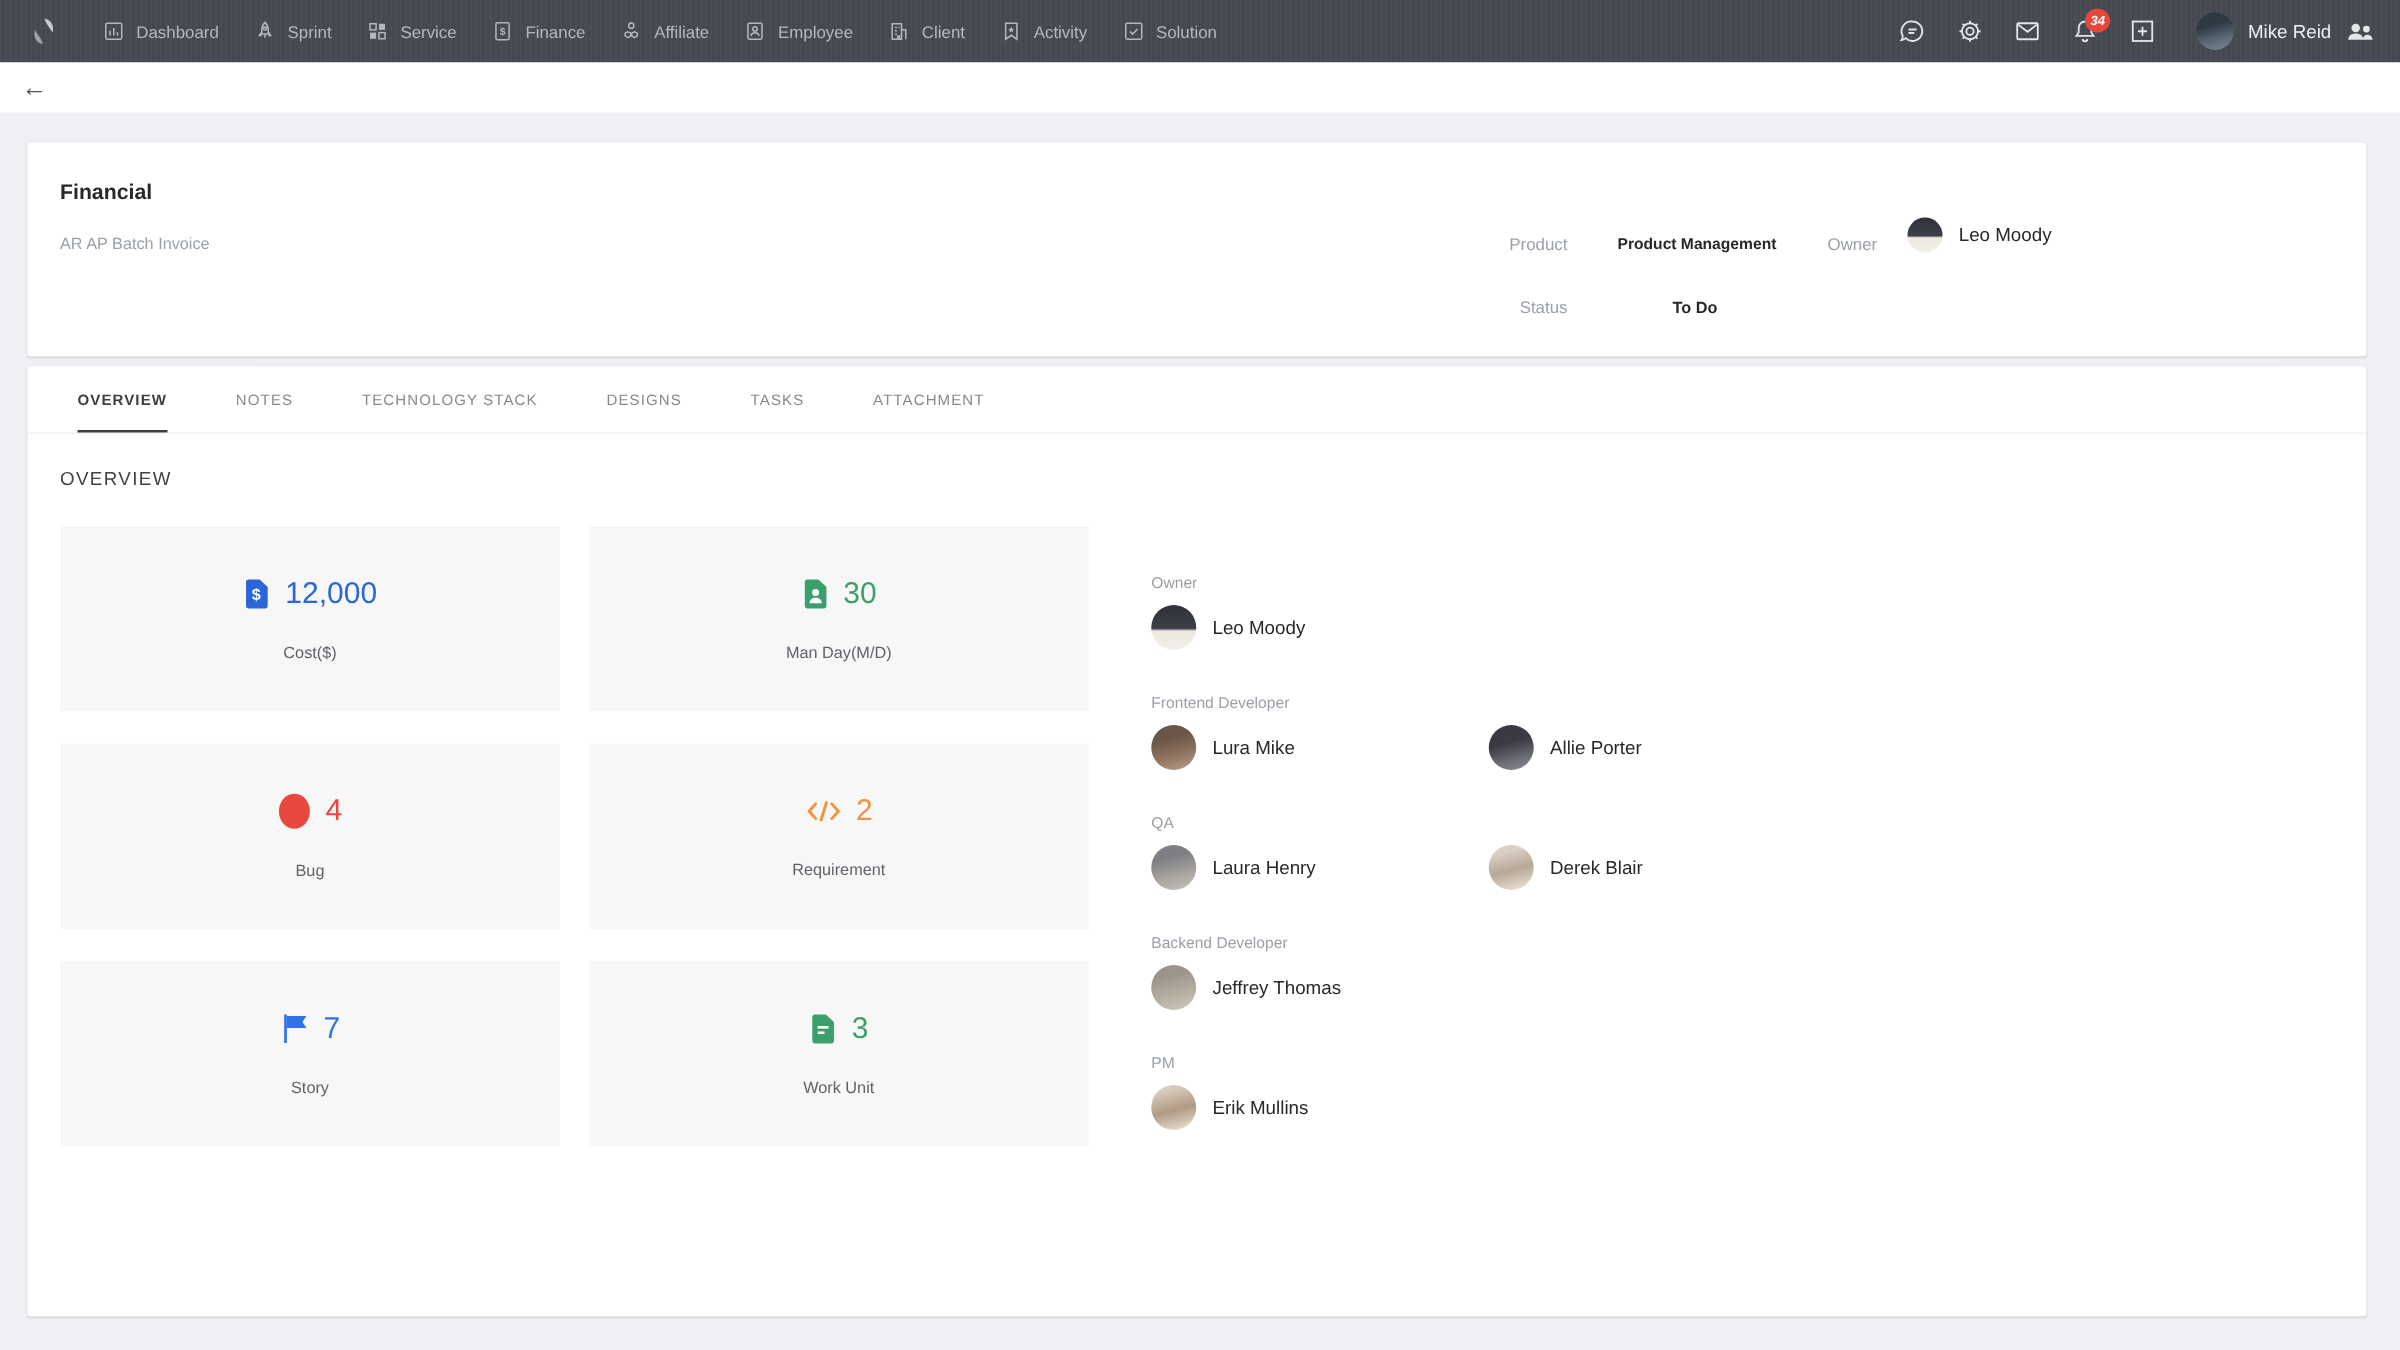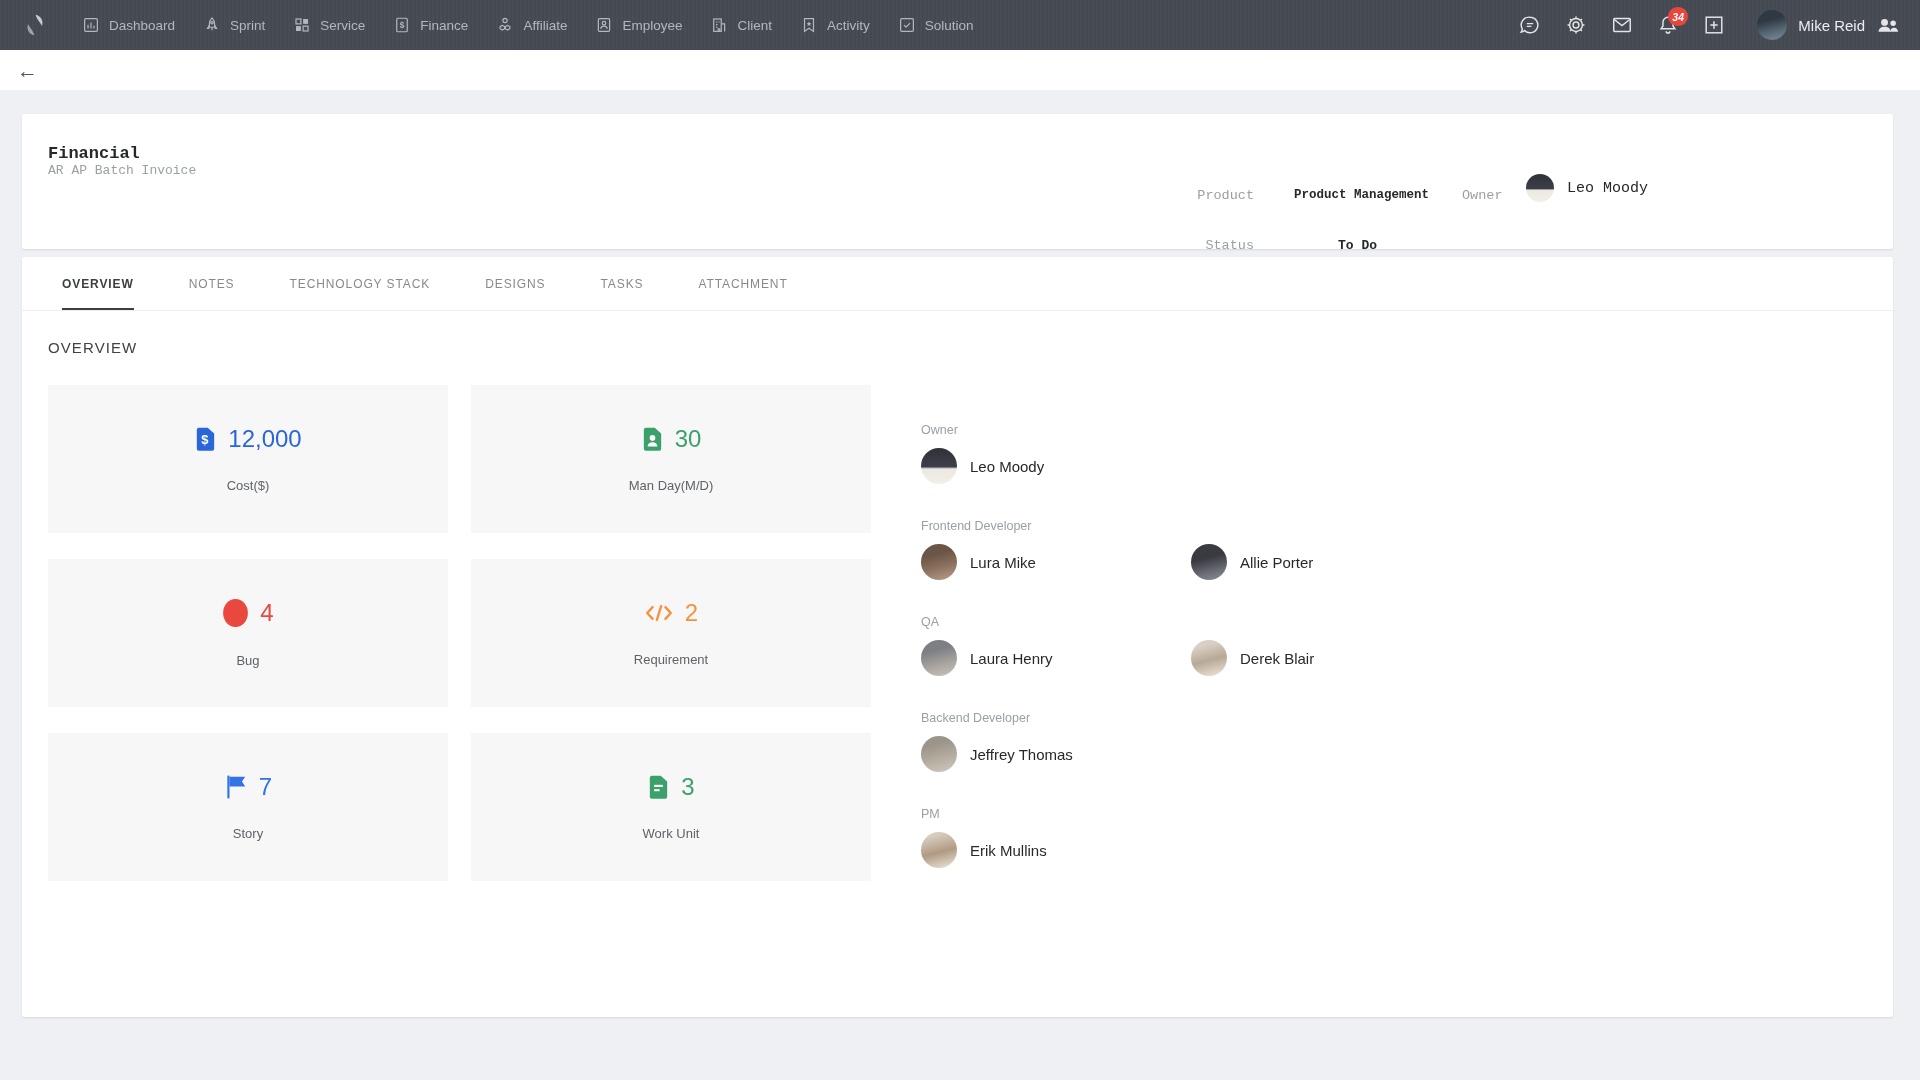--- a/index.html
+++ b/index.html
@@ -50,23 +50,23 @@
   
   .backbar { height:40px; background:#fff; display:flex; align-items:center; padding:0 17px; }
   .back-arrow { font-size:21px; color:#55585c; cursor:pointer; line-height:1; }
 
   
   .page { padding:24px 27px 0 22px; }
 
   .card { background:#fff; box-shadow:0 1px 2px rgba(0,0,0,.10); border-radius:2px; }
 
   
-  .header-card { height:135px; position:relative; padding:30px 26px 0 26px; margin-bottom:8px;font-family:Liberation Mono, monospace; }
+  .header-card { height:171px; position:relative; padding:30px 26px 0 26px; margin-bottom:8px; }
   .project-title { font-size:17px; font-weight:bold; color:#26282b; }
-  .project-subtitle { font-size:13px; color:#9aa0a6; }
+  .project-subtitle { margin-top:23px; font-size:13px; color:#9aa0a6; }
   .meta-label { position:absolute; font-size:13.5px; color:#9aa0a6; }
   .meta-value { position:absolute; font-size:12.5px; font-weight:bold; color:#26282b; }
   .lbl-product { left:1162px; top:74px; width:70px; text-align:right; }
   .val-product { left:1248px; top:74px;margin-left:24px; }
   .lbl-owner   { left:1440px; top:74px; }
   .owner-chip  { position:absolute; left:1504px; top:60px; display:flex; align-items:center; gap:13px; }
   .owner-chip .name { font-size:15px; color:#26282b; }
   .lbl-status  { left:1162px; top:124px; width:70px; text-align:right; }
   .val-status  { left:1316px; top:124px; font-size:13px; }
 

